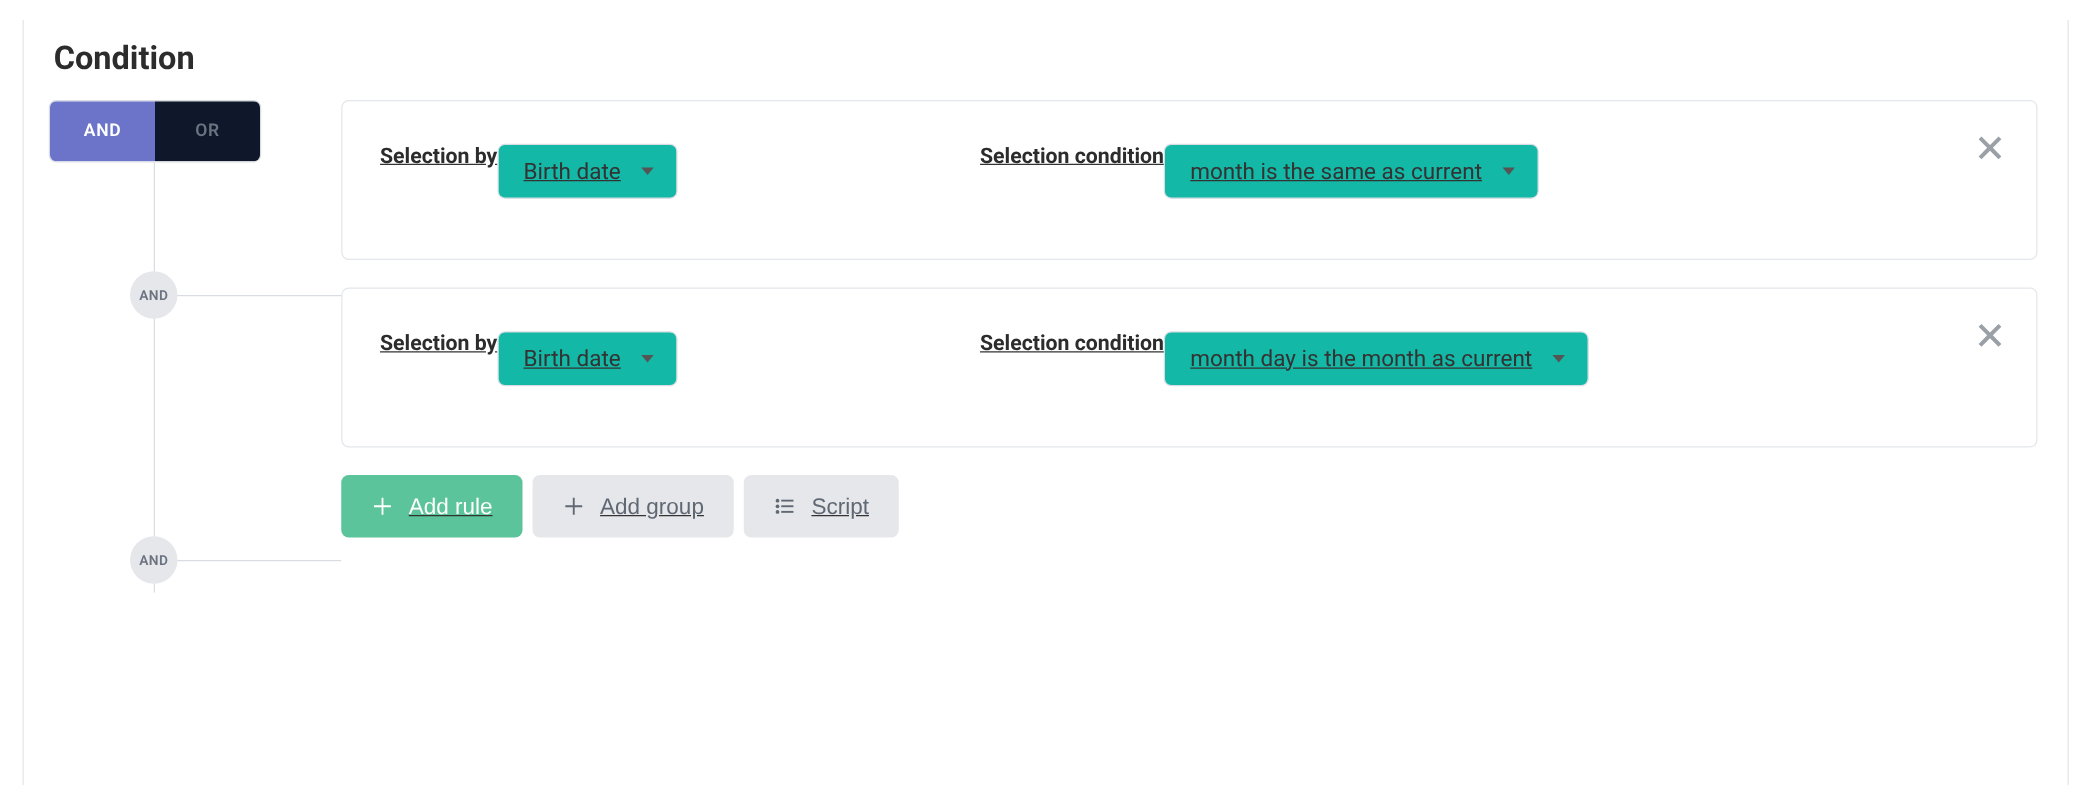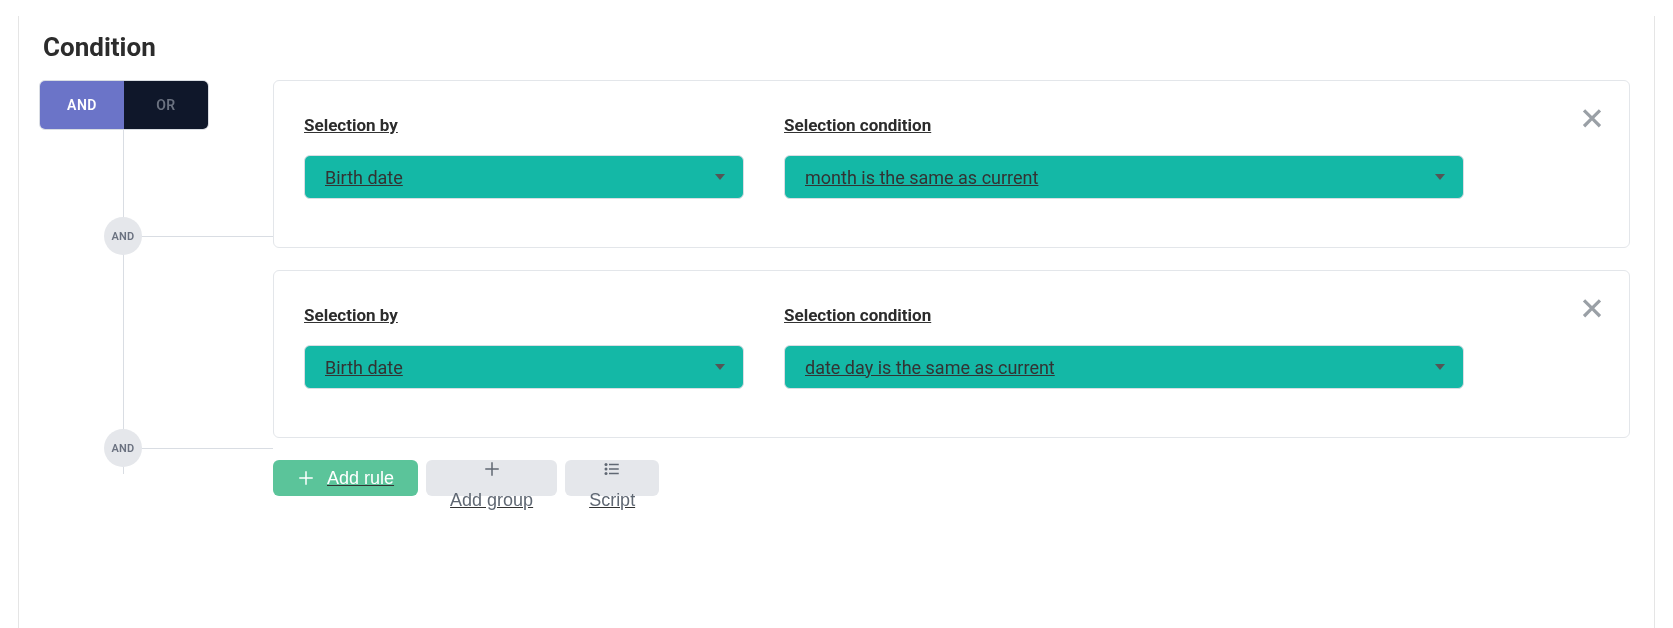--- a/index.html
+++ b/index.html
@@ -113,21 +113,21 @@
     margin-bottom: 22px;
     position: relative;
   }
   .rule-row {
     display: flex;
     gap: 40px;
     align-items: flex-start;
   }
   .field {
     display: flex;
-    flex-direction: column;
+    flex-direction: row;
   }
   .field.by { width: 440px; flex: 0 0 440px; }
   .field.cond { width: 680px; flex: 0 0 680px; }
   .field-label {
     font-size: 17px;
     font-weight: 700;
     color: #2c2c2c;
     margin-bottom: 20px;
   }
   .select {
@@ -162,35 +162,35 @@
     width: 26px; height: 26px;
   }
   .remove-x svg { width: 26px; height: 26px; display:block; }
   .actions {
     display: flex;
     gap: 8px;
     margin-top: 20px;
     padding-left: 0;
   }
   .btn {
-    height: 36px;
+    height: 50px;
     border: none;
     border-radius: 6px;
     padding: 0 24px;
     font-size: 18px;
     font-weight: 500;
     display: inline-flex;
     align-items: center;
     gap: 12px;
     cursor: pointer;
   }
   .btn .ic { display:inline-flex; width:18px; height:18px; }
   .btn .ic svg { width:18px; height:18px; display:block; }
   .btn-green { background: #5bc49a; color: #fff; }
-  .btn-gray  { background: #e5e7eb; color: #606873; flex-direction: column; }
+  .btn-gray  { background: #e5e7eb; color: #606873; }
 </style>
 </head>
 <body>
 
 <div class="wrapper">
   <div class="heading">Condition</div>
 
   <div class="builder">
 
     <div class="op-col">
@@ -251,21 +251,21 @@
           <div class="field by">
             <div class="field-label">Selection by</div>
             <div class="select">
               <span>Birth date</span>
               <span class="caret"></span>
             </div>
           </div>
           <div class="field cond">
             <div class="field-label">Selection condition</div>
             <div class="select">
-              <span>date day is the same as current</span>
+              <span>month day is the month as current</span>
               <span class="caret"></span>
             </div>
           </div>
         </div>
       </div>
 
       <div class="actions">
         <button class="btn btn-green">
           <span class="ic">
             <svg viewBox="0 0 24 24" fill="currentColor">

